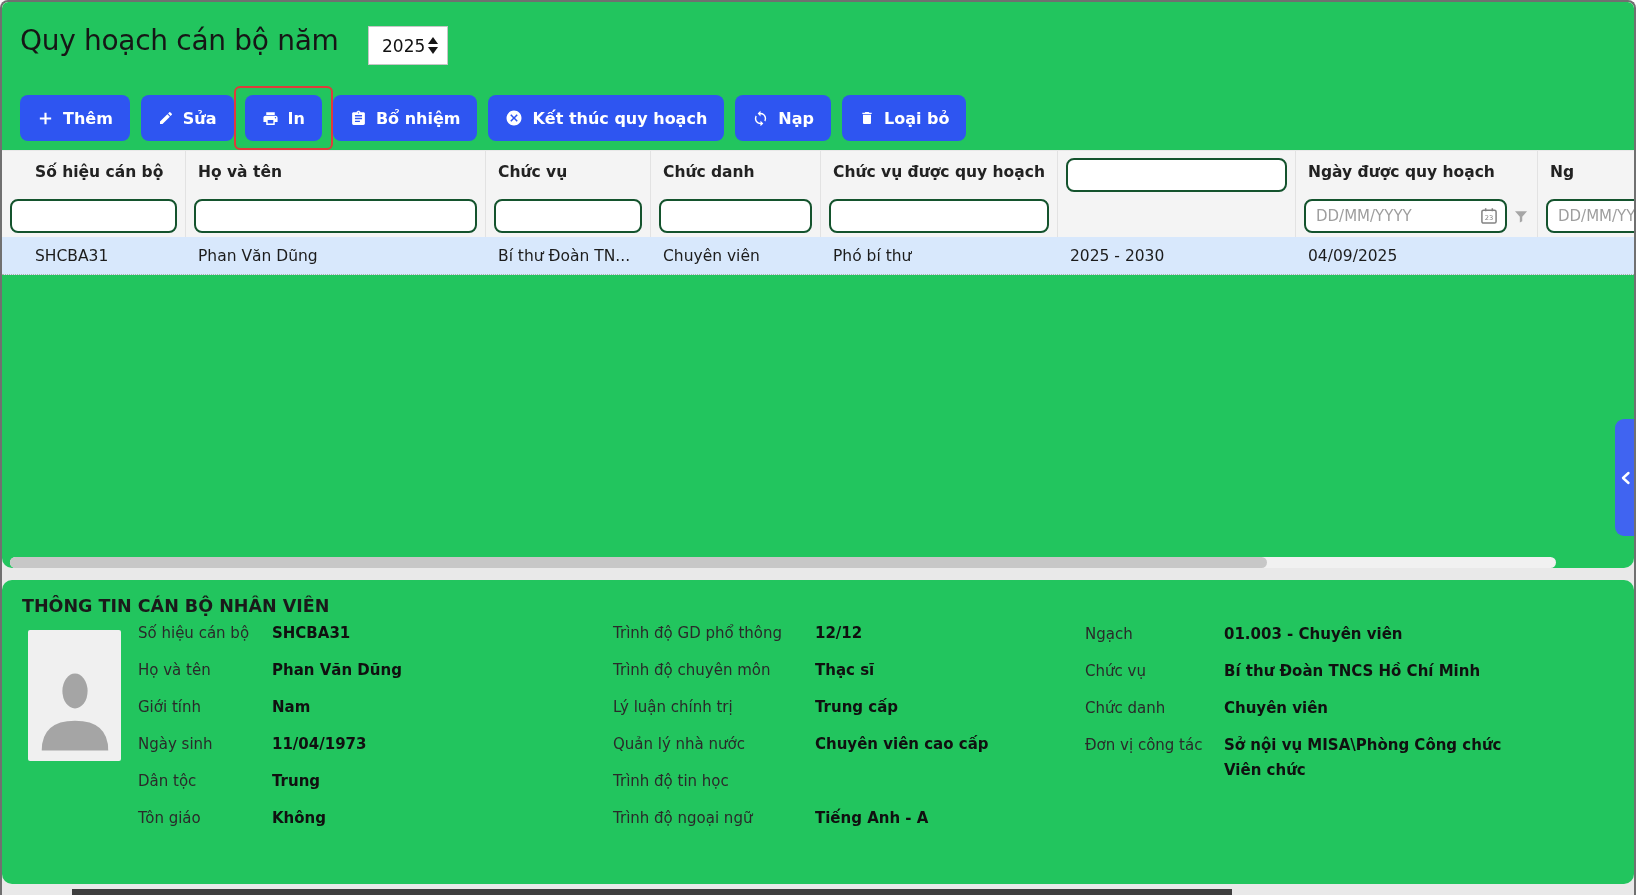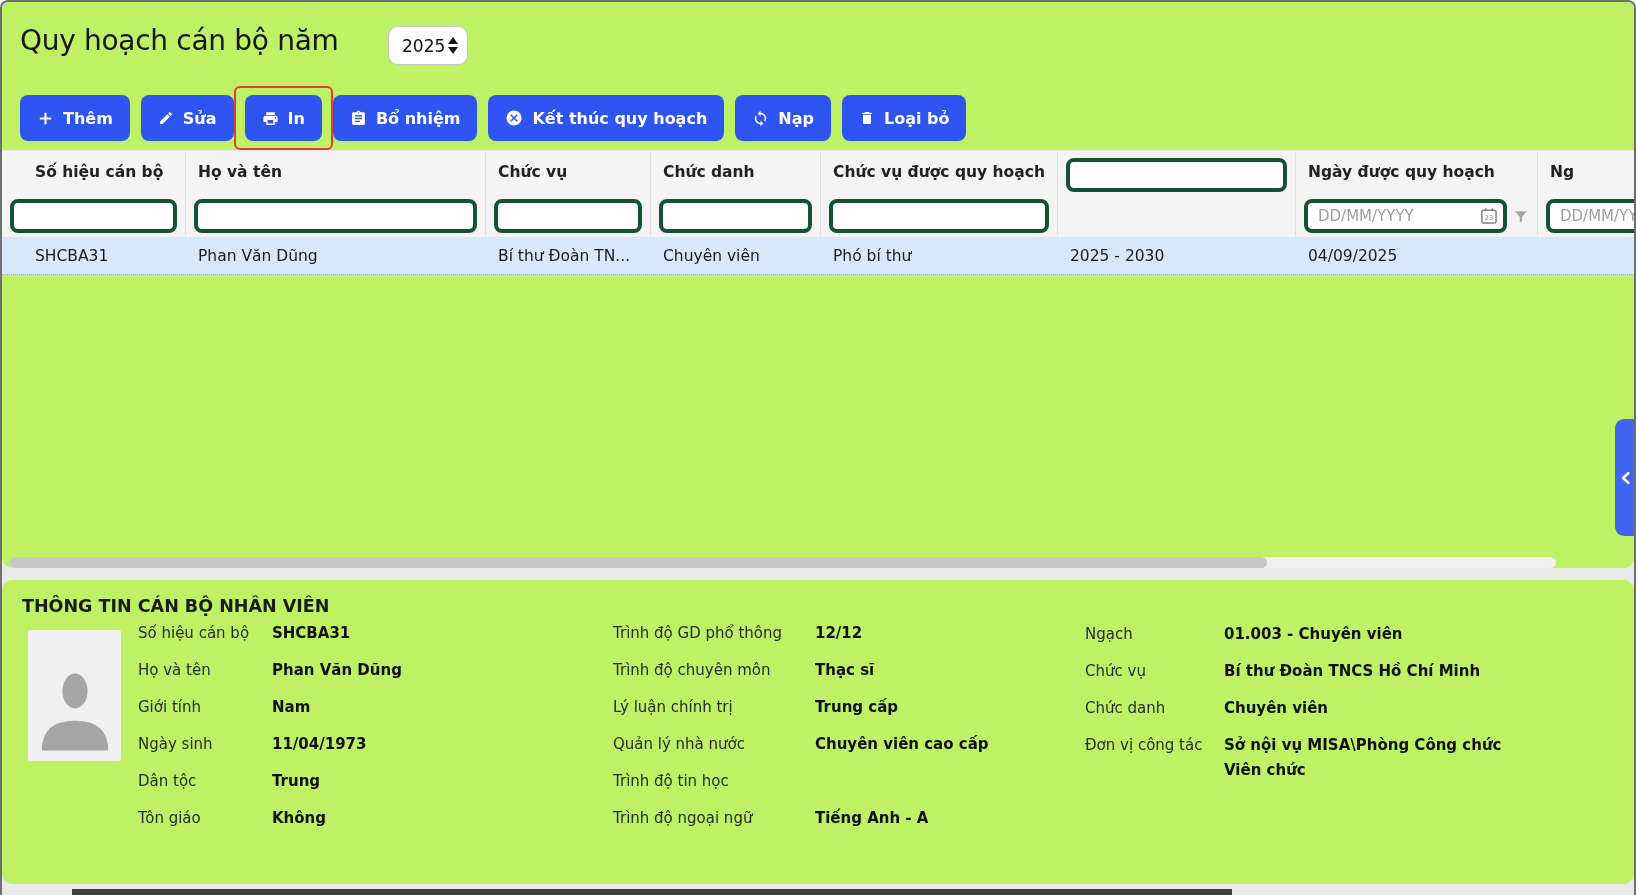--- a/index.html
+++ b/index.html
@@ -11,32 +11,32 @@
   }
   .frame {
     position: relative;
     width: 1636px; height: 895px;
     border: 2px solid #707070;
     border-bottom: none;
     border-radius: 8px 8px 0 0;
     background: #e9e9e9;
     overflow: hidden;
   }
-  .card { position: absolute; background: #bef264; }
+  .card { position: absolute; background: #22c55e; }
   .card-top { left: 0; top: 0; width: 1632px; height: 566px; border-radius: 6px 6px 10px 10px; }
   .card-bottom { left: 0; top: 578px; width: 1632px; height: 304px; border-radius: 10px; }
 
   
   .page-title {
     position: absolute; left: 18px; top: 22px;
     font-size: 28px; font-weight: 500; color: #161616; letter-spacing: -0.3px;
   }
   .year-spinner {
-    position: absolute; left: 386px; top: 24px; width: 80px; height: 39px;
-    border: 1.5px solid #c6c6c6; border-radius: 10px;
+    position: absolute; left: 366px; top: 24px; width: 80px; height: 39px;
+    border: 1.5px solid #c6c6c6; border-radius: 0;
     display: flex; align-items: center; padding: 0 9px 0 13px; background: #fff;
   }
   .year-value { font-size: 17px; color: #111; flex: 1; }
   .spin-arrows { display: flex; flex-direction: column; align-items: center; cursor: pointer; }
   .tri-up { width: 0; height: 0; border-left: 5px solid transparent; border-right: 5px solid transparent; border-bottom: 7px solid #161616; margin-bottom: 3px; }
   .tri-down { width: 0; height: 0; border-left: 5px solid transparent; border-right: 5px solid transparent; border-top: 7px solid #161616; }
 
   
   .toolbar { position: absolute; left: 18px; top: 93px; display: flex; gap: 11px; align-items: center; }
   .btn {
@@ -58,21 +58,21 @@
   .c0 { width: 184px; } .c1 { width: 300px; } .c2 { width: 165px; } .c3 { width: 170px; }
   .c4 { width: 237px; } .c5 { width: 238px; } .c6 { width: 242px; }
   .c7 { flex: 1 1 auto; min-width: 96px; border-right: none; }
   .th-label {
     height: 42px; display: flex; align-items: center;
     font-size: 15.5px; font-weight: 700; color: #222; padding-left: 12px; white-space: nowrap; overflow: hidden;
   }
   .c0 .th-label { padding-left: 33px; }
   .th-filter { height: 45px; padding: 3px 8px 0; display: flex; align-items: center; gap: 6px; }
   .th-filter input {
-    width: 100%; height: 34px; border: 4px solid #14532d; border-radius: 8px;
+    width: 100%; height: 34px; border: 2px solid #14532d; border-radius: 8px;
     font-family: inherit; font-size: 15px; color: #333; padding: 0 10px; outline: none; background: #fff;
   }
   .th-filter input::placeholder { color: #9e9e9e; }
   .date-wrap { position: relative; flex: 1 1 auto; }
   .date-wrap input { padding-right: 32px; }
   .date-wrap svg { position: absolute; right: 8px; top: 50%; transform: translateY(-50%); }
   .c7 .th-filter { padding-right: 0; }
   .c7 .th-filter input { width: 150px; }
 
   .trow {

